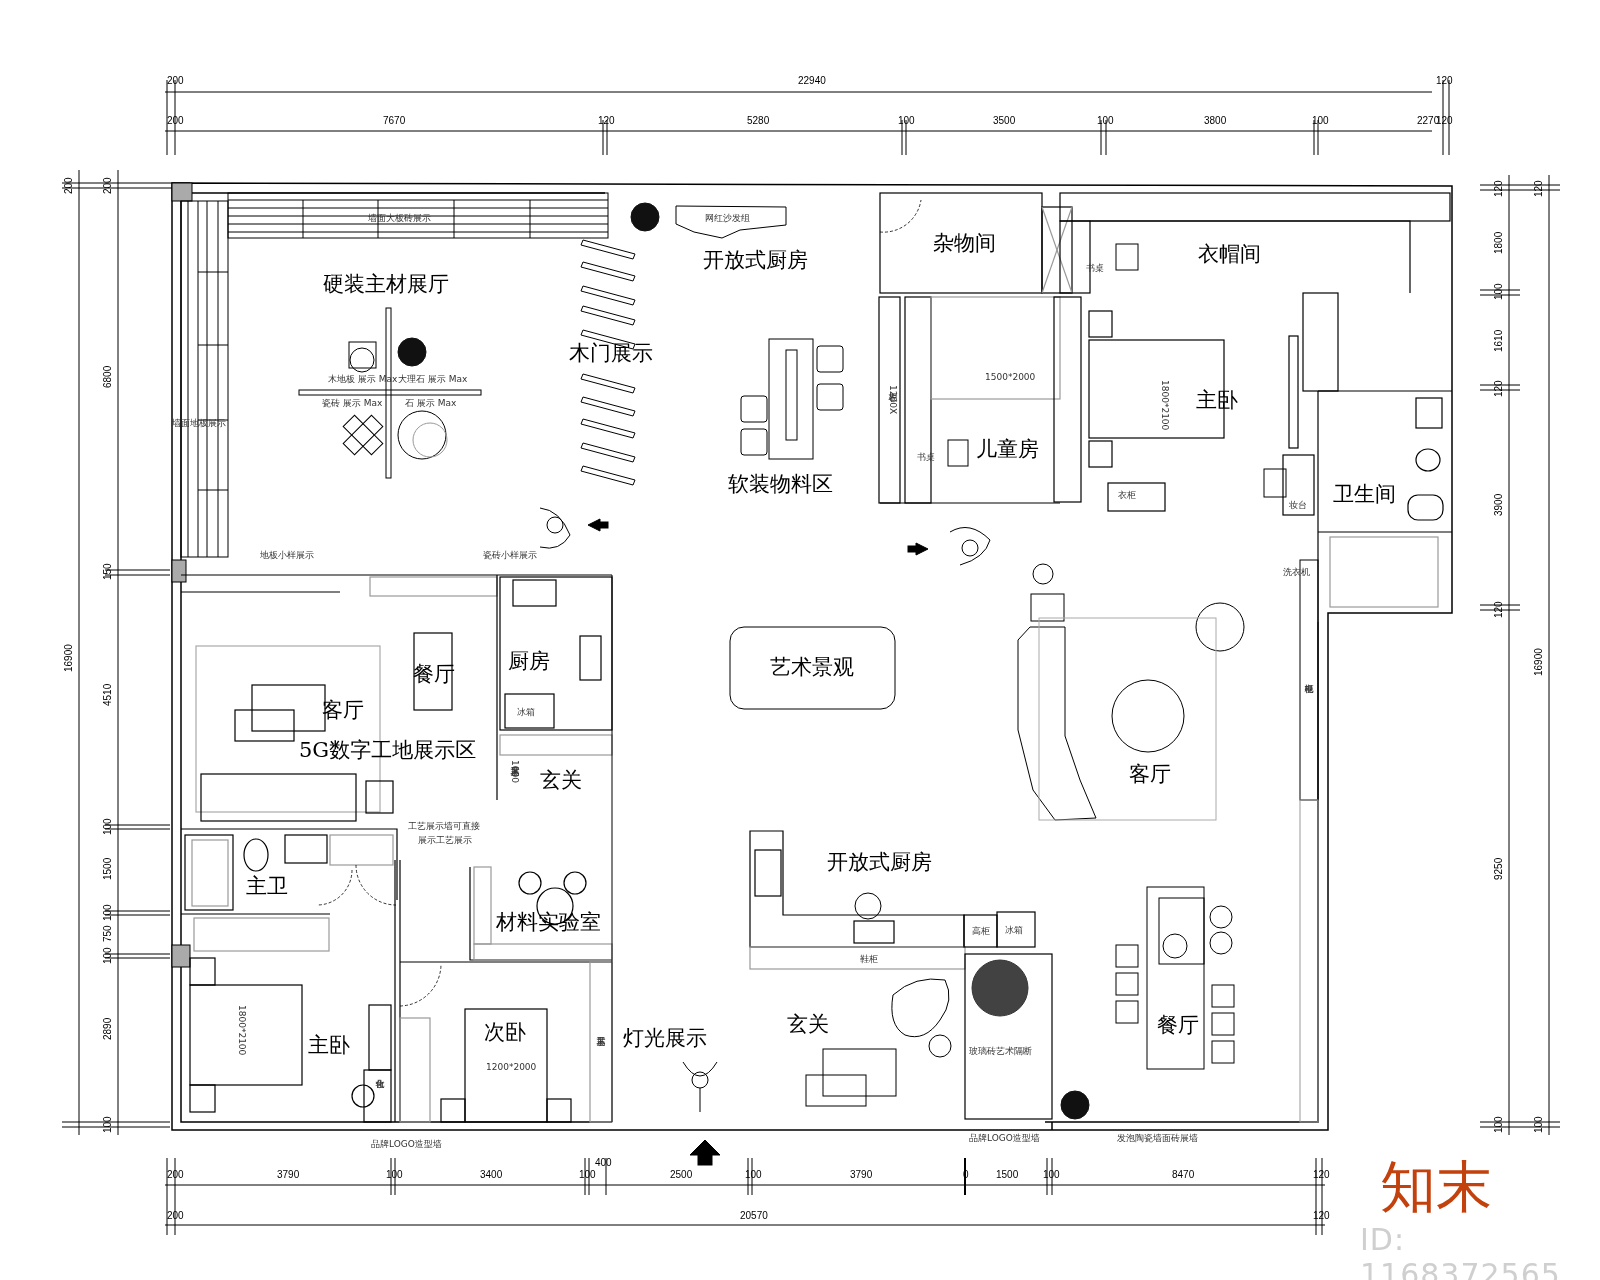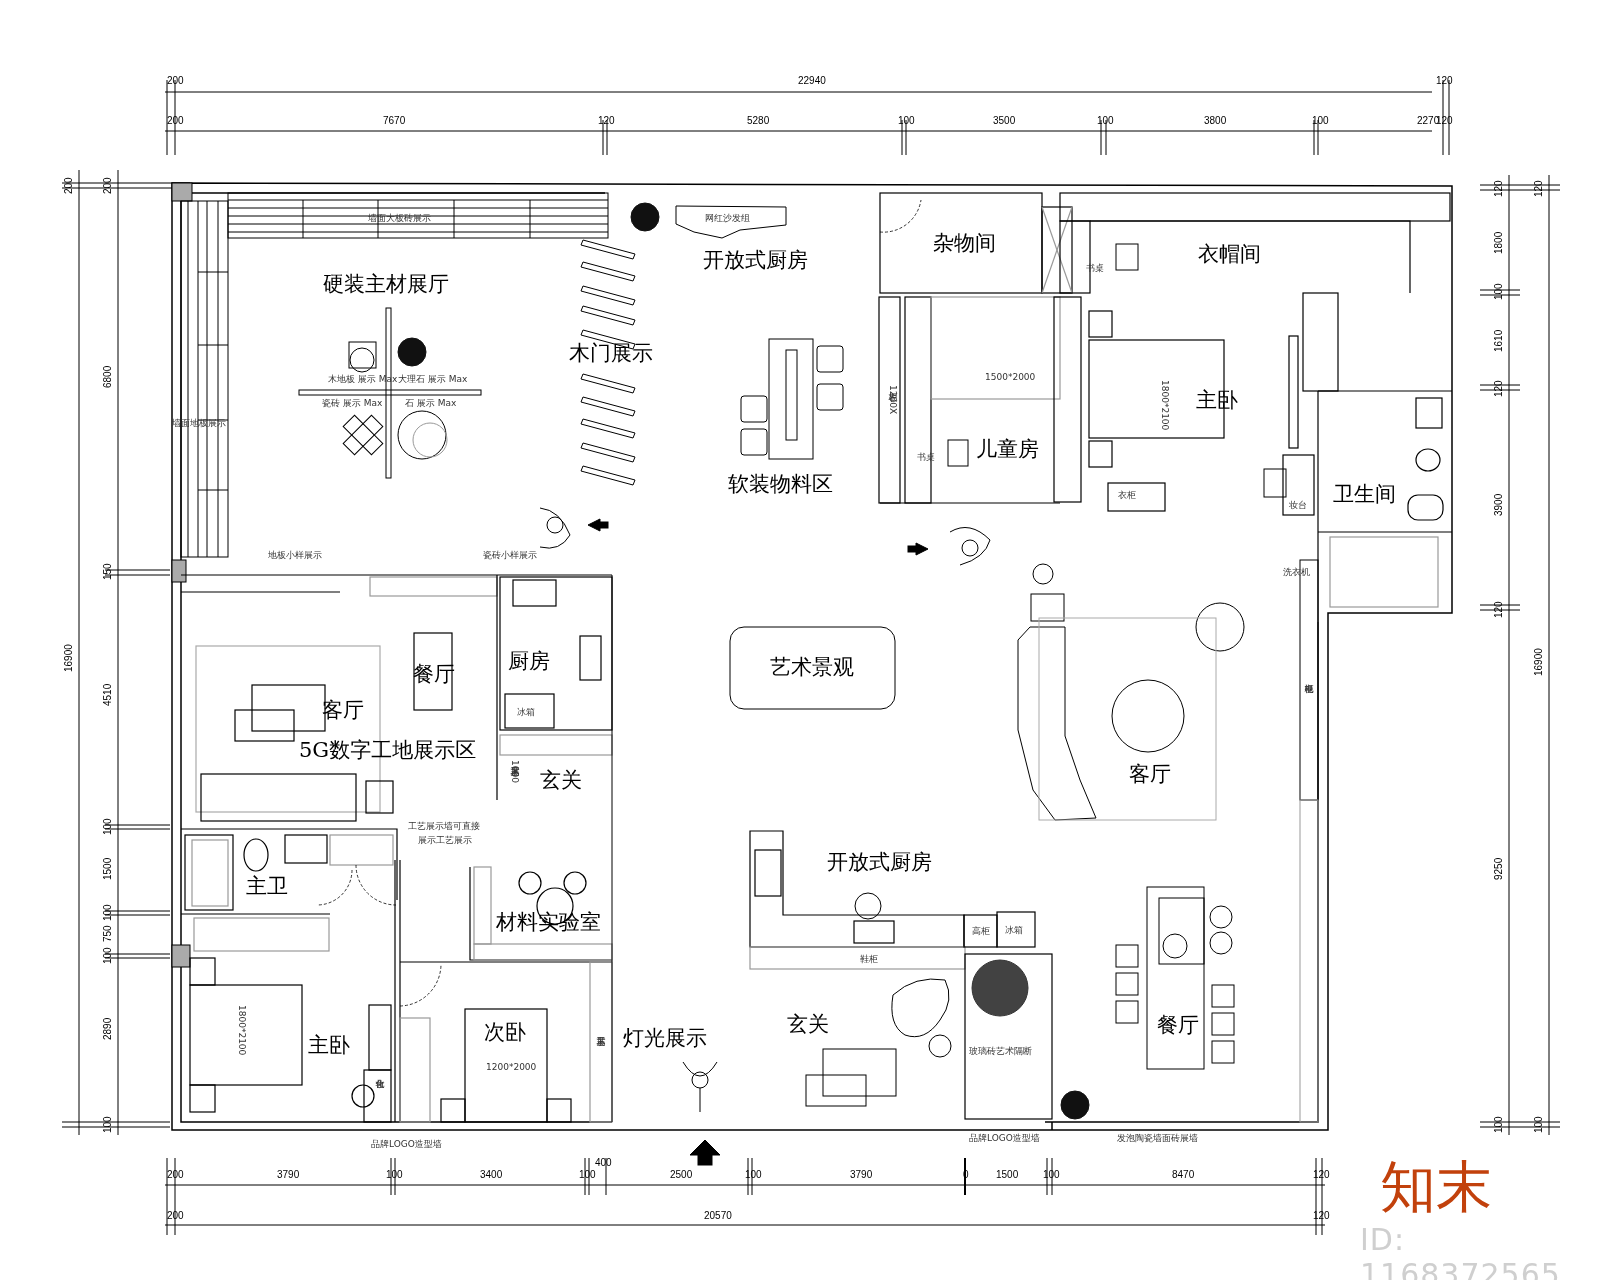--- a/index.html
+++ b/index.html
@@ -339,21 +339,21 @@
 <span class="lbl dim" style="left:670px;top:1170px;">2500</span>
 <span class="lbl dim" style="left:745px;top:1170px;">100</span>
 <span class="lbl dim" style="left:850px;top:1170px;">3790</span>
 <span class="lbl dim" style="left:963px;top:1170px;">0</span>
 <span class="lbl dim" style="left:996px;top:1170px;">1500</span>
 <span class="lbl dim" style="left:1043px;top:1170px;">100</span>
 <span class="lbl dim" style="left:1172px;top:1170px;">8470</span>
 <span class="lbl dim" style="left:1313px;top:1170px;">120</span>
 
 <span class="lbl dim" style="left:167px;top:1211px;">200</span>
-<span class="lbl dim" style="left:704px;top:1211px;">20570</span>
+<span class="lbl dim" style="left:740px;top:1211px;">20570</span>
 <span class="lbl dim" style="left:1313px;top:1211px;">120</span>
 
 <span class="lbl dim rot" style="left:64px;top:194px;">200</span>
 <span class="lbl dim rot" style="left:64px;top:672px;">16900</span>
 <span class="lbl dim rot" style="left:103px;top:194px;">200</span>
 <span class="lbl dim rot" style="left:103px;top:388px;">6800</span>
 <span class="lbl dim rot" style="left:103px;top:580px;">150</span>
 <span class="lbl dim rot" style="left:103px;top:706px;">4510</span>
 <span class="lbl dim rot" style="left:103px;top:835px;">100</span>
 <span class="lbl dim rot" style="left:103px;top:880px;">1500</span>
@@ -396,21 +396,21 @@
 <span class="lbl room" style="left:508px;top:651px;">厨房</span>
 <span class="lbl room" style="left:540px;top:770px;">玄关</span>
 <span class="lbl room" style="left:246px;top:876px;">主卫</span>
 <span class="lbl room" style="left:496px;top:912px;">材料实验室</span>
 <span class="lbl room" style="left:308px;top:1035px;">主卧</span>
 <span class="lbl room" style="left:484px;top:1022px;">次卧</span>
 <span class="lbl room" style="left:623px;top:1028px;">灯光展示</span>
 
 <span class="lbl small" style="left:368px;top:214px;">墙面大板砖展示</span>
 <span class="lbl small" style="left:172px;top:419px;">墙面地板展示</span>
-<span class="lbl small" style="left:268px;top:551px;">地板小样展示</span>
+<span class="lbl small" style="left:260px;top:551px;">地板小样展示</span>
 <span class="lbl small" style="left:449px;top:551px;margin-left:34px;">瓷砖小样展示</span>
 <span class="lbl small" style="left:328px;top:375px;">木地板 展示 Max</span>
 <span class="lbl small" style="left:398px;top:375px;">大理石 展示 Max</span>
 <span class="lbl small" style="left:322px;top:399px;">瓷砖 展示 Max</span>
 <span class="lbl small" style="left:405px;top:399px;">石 展示 Max</span>
 <span class="lbl small" style="left:705px;top:214px;">网红沙发组</span>
 <span class="lbl small" style="left:917px;top:453px;">书桌</span>
 <span class="lbl small" style="left:1086px;top:264px;">书桌</span>
 <span class="lbl small" style="left:985px;top:373px;">1500*2000</span>
 <span class="lbl small vert" style="left:1160px;top:380px;">1800*2100</span>

